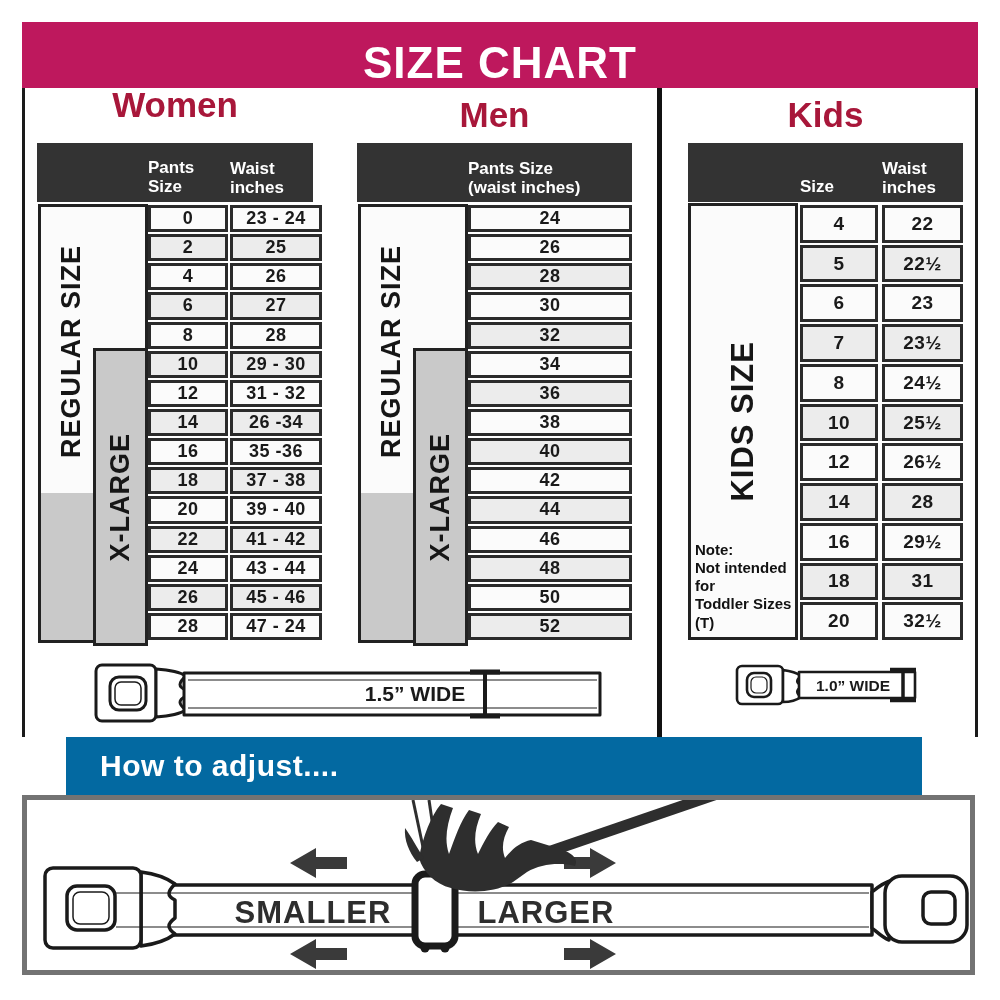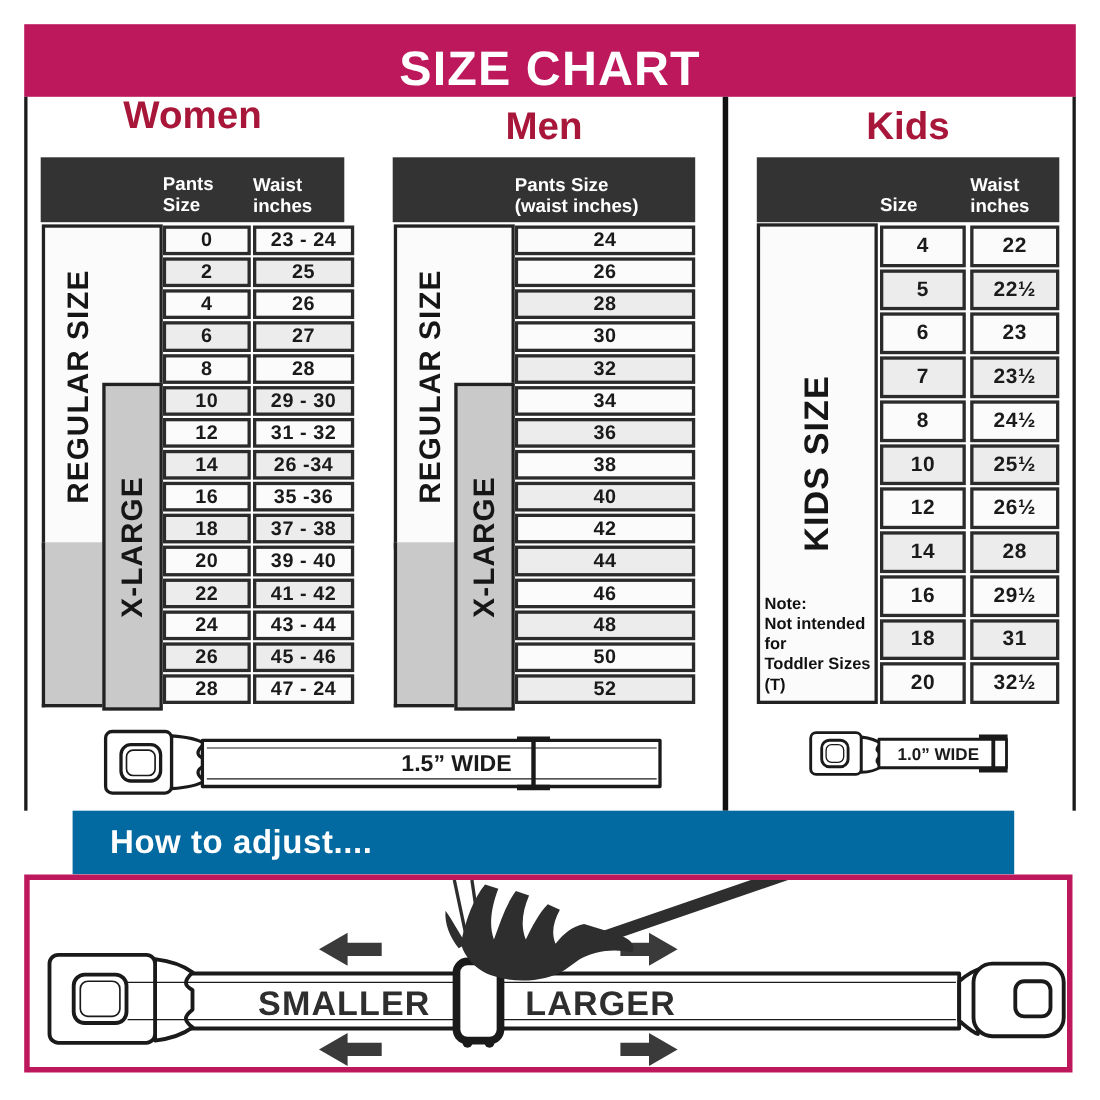--- a/index.html
+++ b/index.html
@@ -41,21 +41,21 @@
   .vlabel{writing-mode:vertical-rl;transform:rotate(180deg);font-weight:700;letter-spacing:1px;
           font-size:27px;white-space:nowrap;color:#161616;}
   .vlabel.big{font-size:31px;}
   .kids-box{left:688px;top:203px;width:110px;height:437px;background:#fbfbfb;border:3px solid #222;
             display:flex;align-items:center;justify-content:center;}
   .kids-note{position:absolute;left:4px;bottom:5px;font-size:15px;font-weight:700;line-height:1.22;color:#111;}
 
   
   .adjust-bar{left:22px;top:737px;width:856px;height:58px;background:#0369a1;display:flex;align-items:center;margin-left:44px;}
   .adjust-bar span{color:#fff;font-size:30px;font-weight:700;padding-left:34px;letter-spacing:.5px;}
-  .adjust-box{left:22px;top:795px;width:953px;height:180px;background:#fff;border:5px solid #be185d;}
+  .adjust-box{left:22px;top:795px;width:953px;height:180px;background:#fff;border:5px solid #737373;}
 
   svg text{font-family:"Liberation Sans","DejaVu Sans",sans-serif;}
 </style>
 </head>
 <body>
 
 <div class="page">
 
   <div class="abs title-bar">
     <span>SIZE CHART</span>

